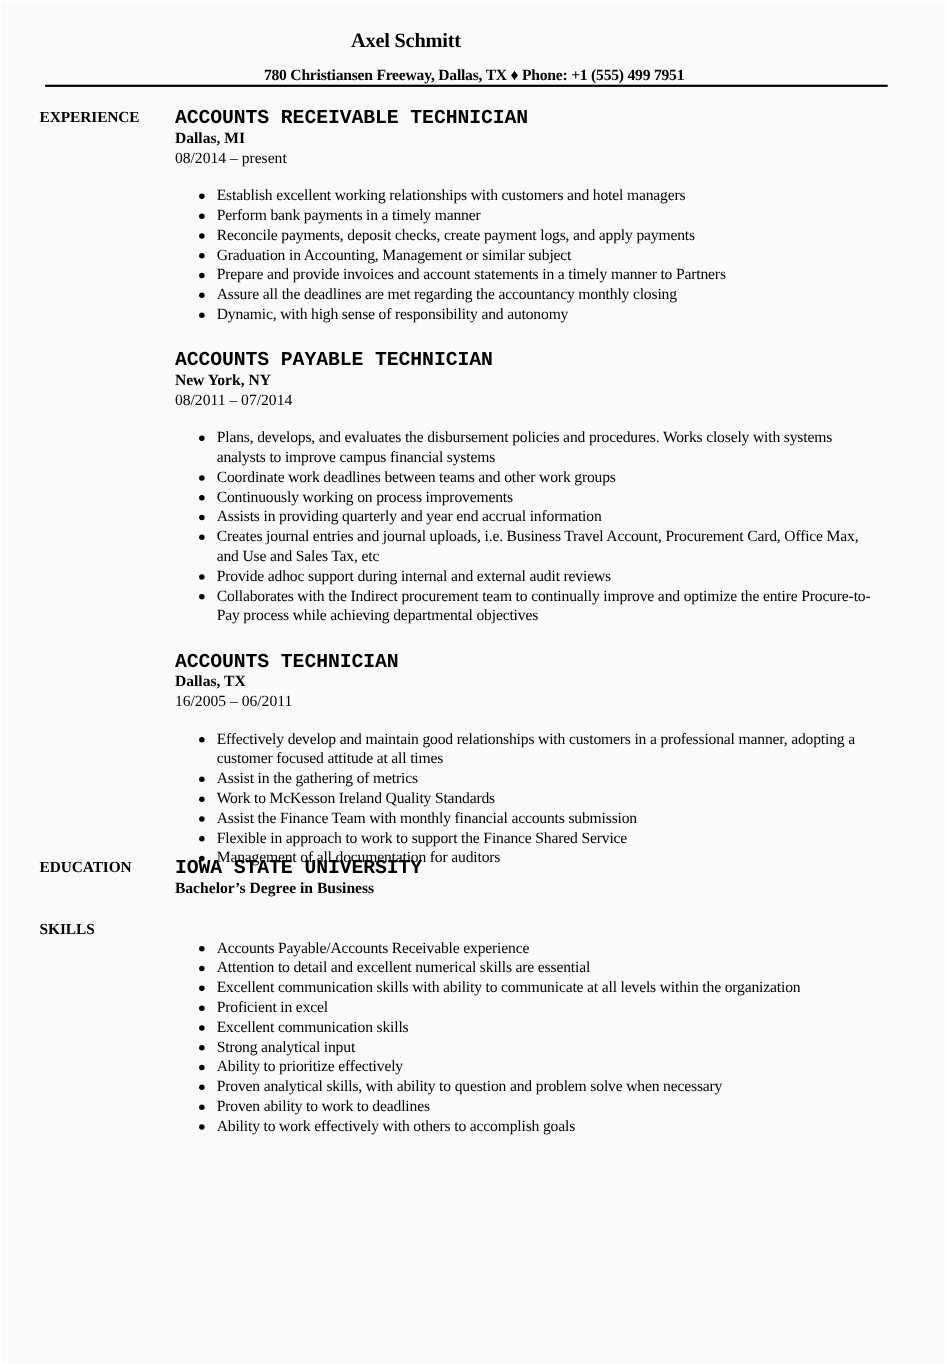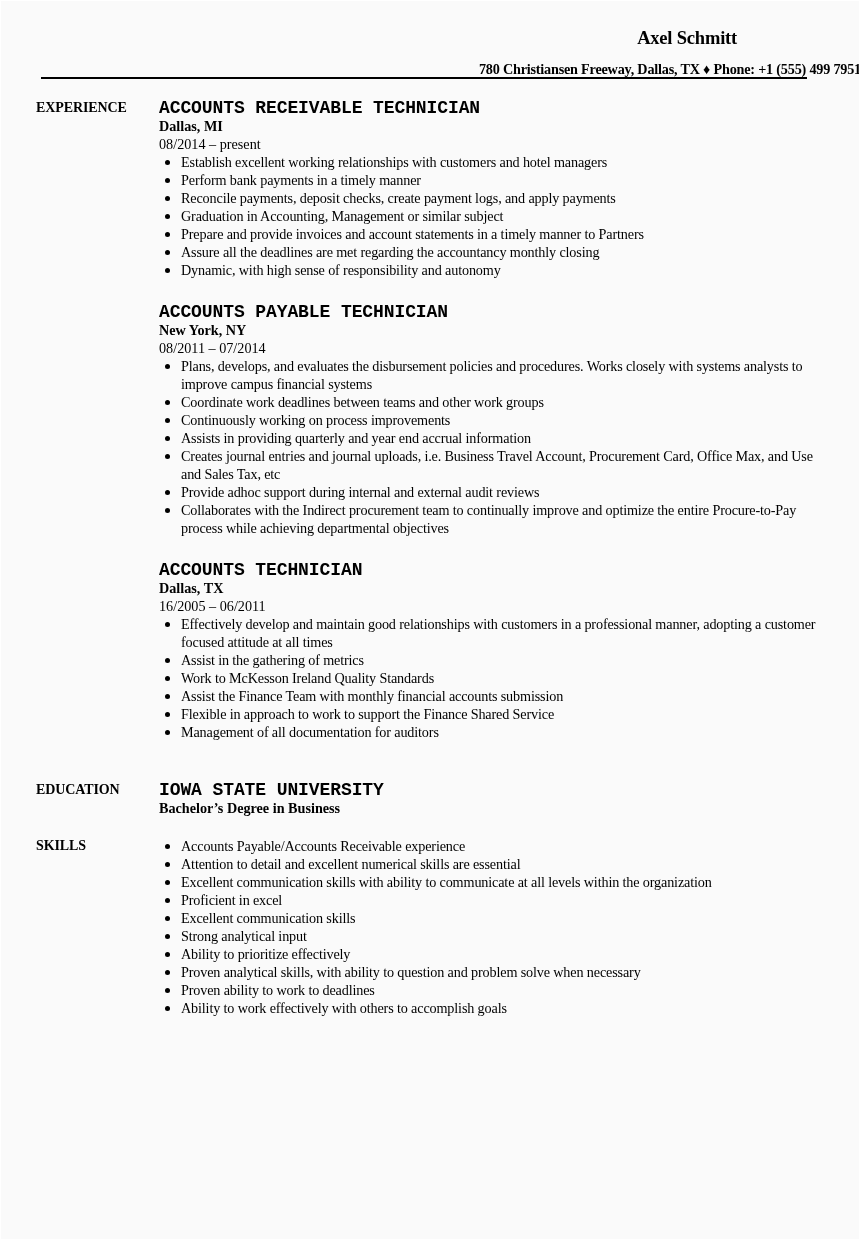--- a/index.html
+++ b/index.html
@@ -17,32 +17,32 @@
       position: relative;
       overflow: hidden;
       box-sizing: border-box;
       border: 1px solid #ffffff;
     }
     .header-name {
       position: absolute;
       top: 25px;
       left: 0;
       width: 736px;
-      text-align: right;
+      text-align: center;
       font-weight: bold;
       font-size: 18.5px;
       line-height: 24px;
       letter-spacing: -0.2px;
     }
     .header-contact {
       position: absolute;
       top: 59px;
       left: 0;
       width: 860px;
-      text-align: right;
+      text-align: center;
       font-weight: bold;
       font-size: 14.2px;
       line-height: 18px;
       letter-spacing: -0.2px;
     }
     .header-rule {
       position: absolute;
       top: 76px;
       left: 40px;
       width: 766px;
@@ -81,21 +81,21 @@
     }
     .job-location, .edu-degree {
       font-weight: bold;
       line-height: 18px;
     }
     .job-dates {
       line-height: 18px;
     }
     ul.bullets {
       list-style: none;
-      margin: 0;
+      margin: 16px;
       padding: 0;
     }
     ul.bullets li {
       position: relative;
       padding-left: 22px;
       line-height: 18px;
       letter-spacing: -0.15px;
     }
     ul.bullets li::before {
       content: "";

